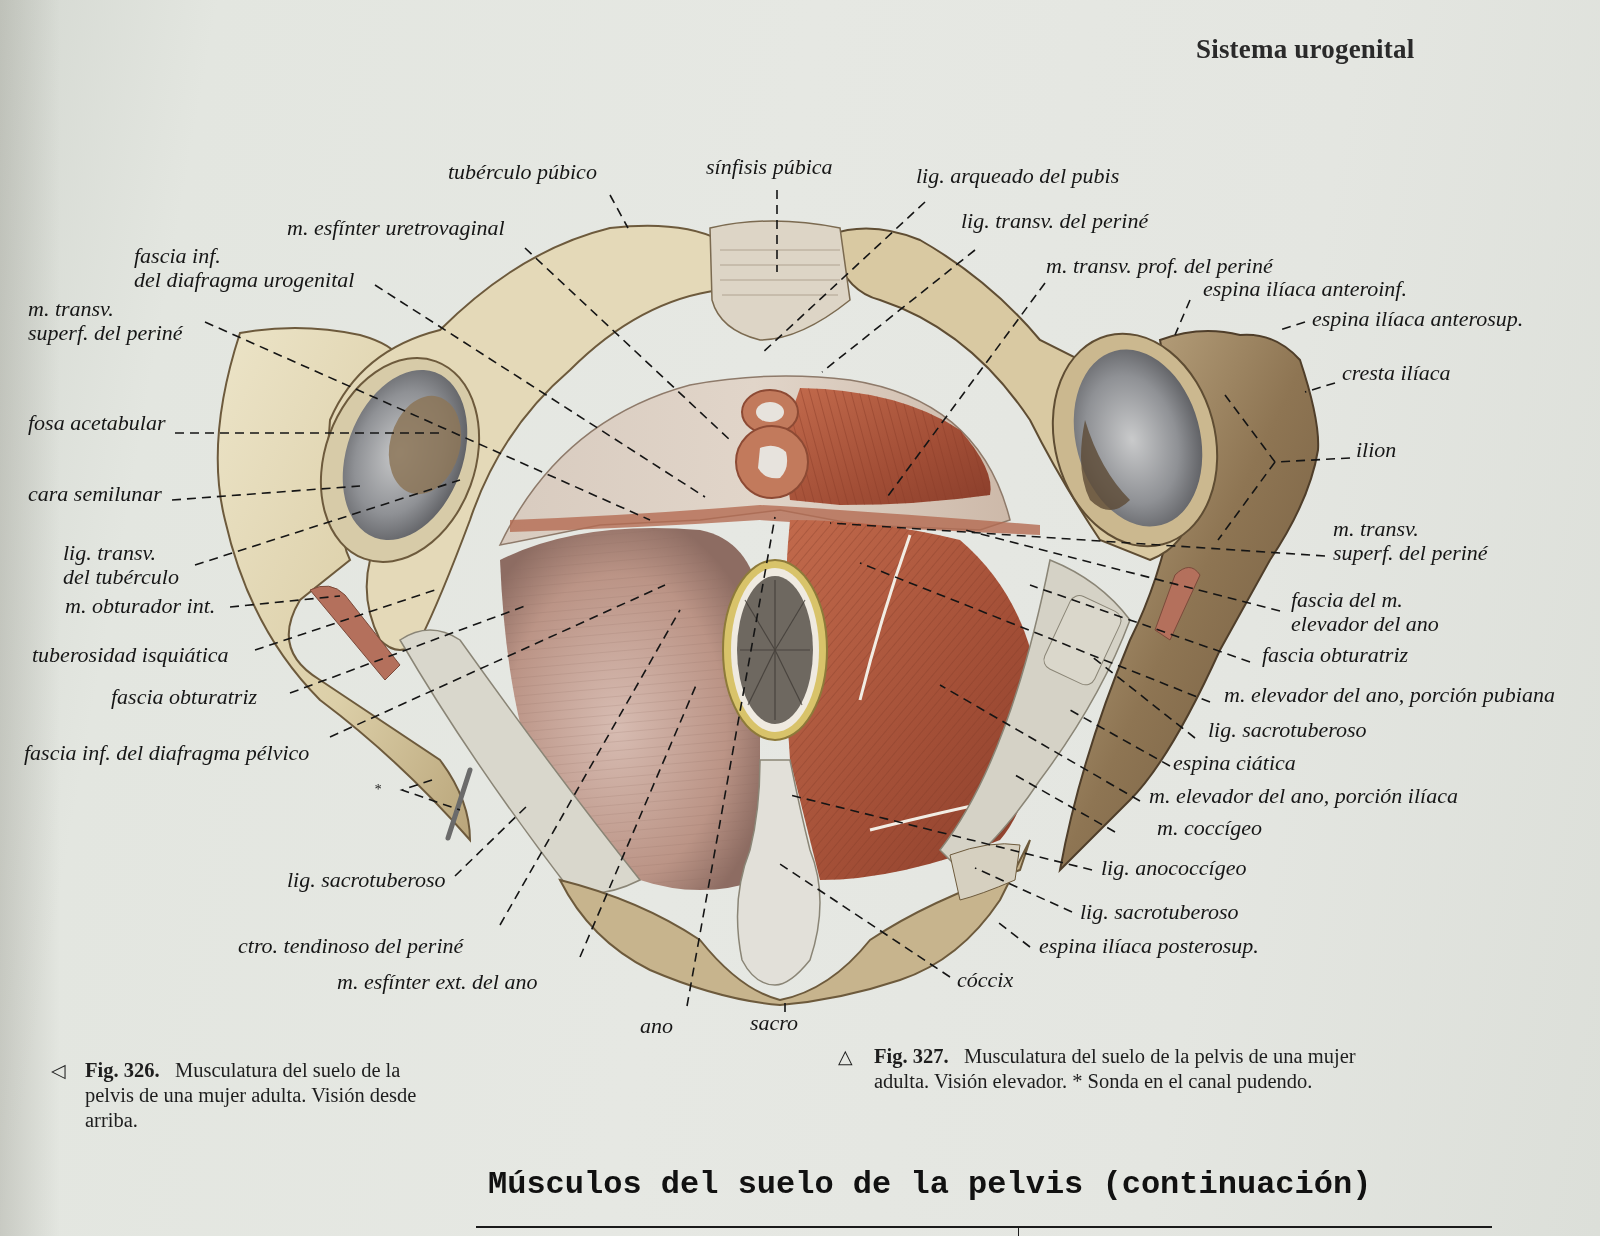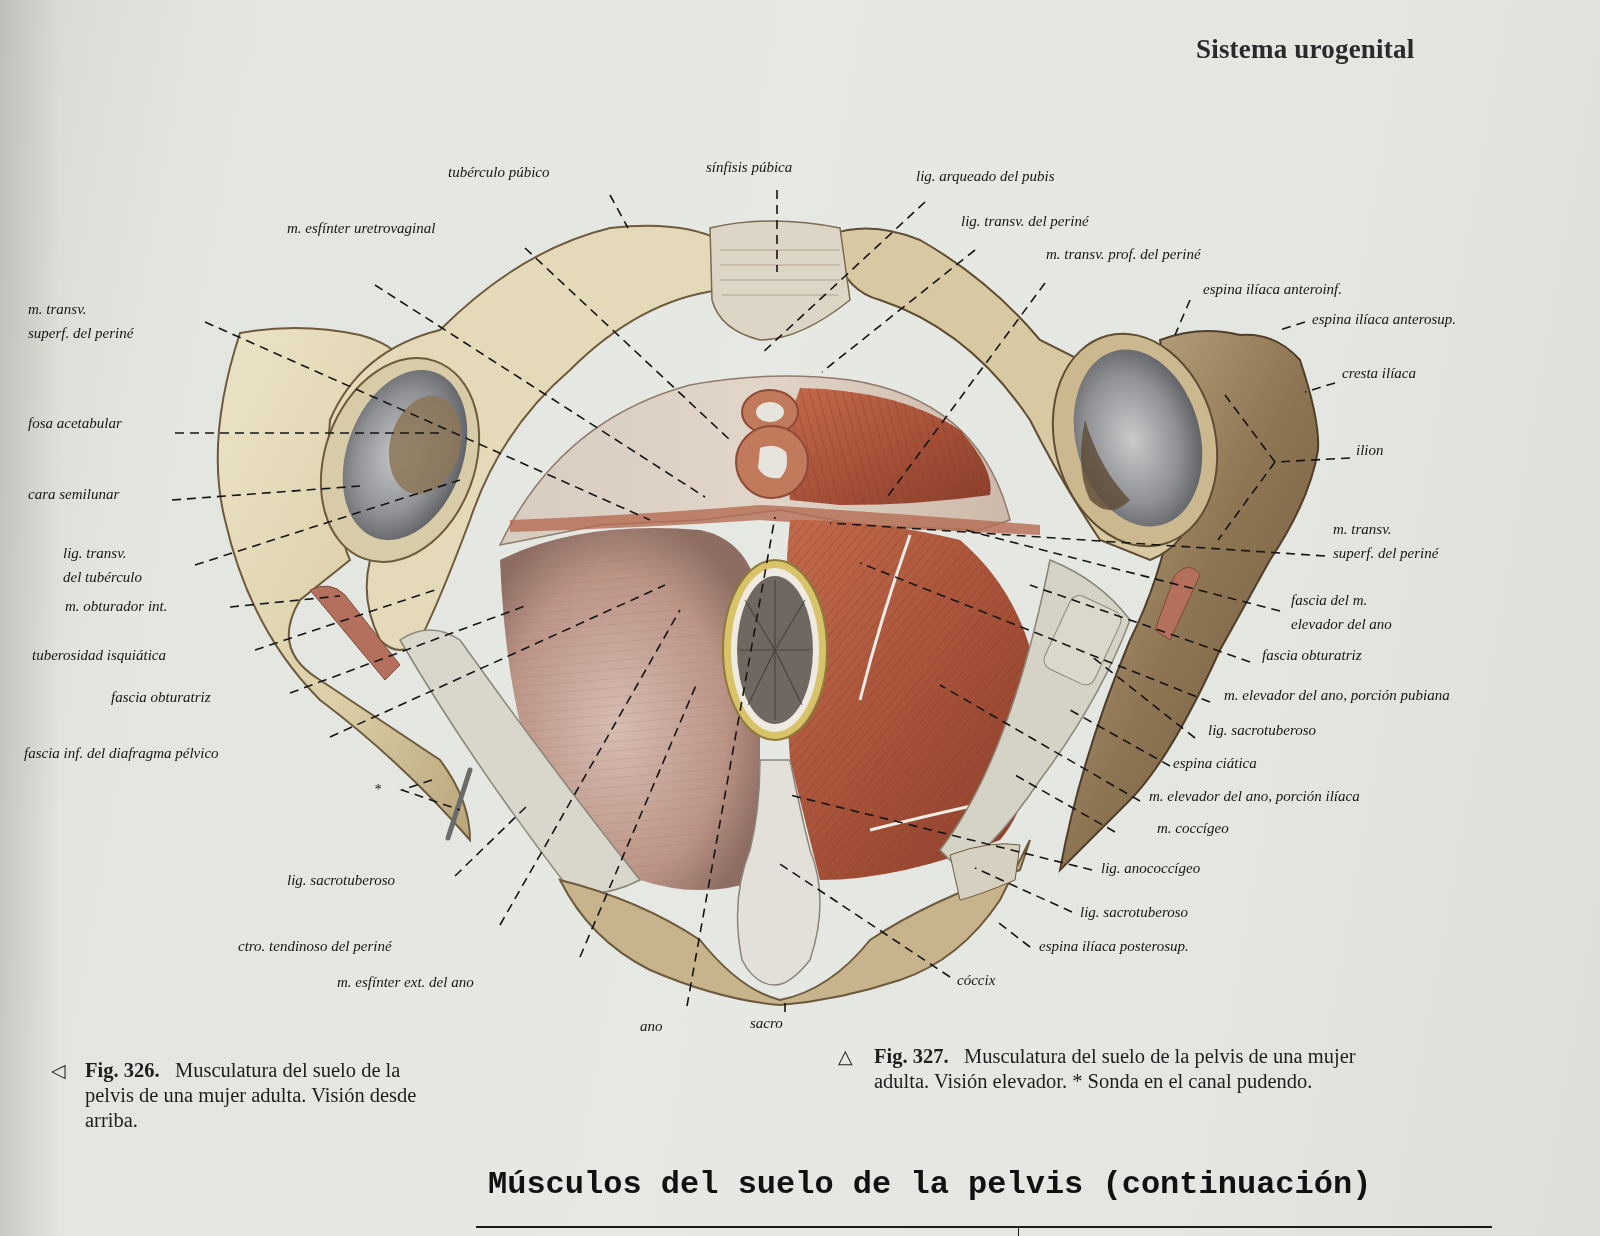--- a/index.html
+++ b/index.html
@@ -4,21 +4,21 @@
 <style>
   html,body{margin:0;padding:0;}
   body{width:1600px;height:1236px;overflow:hidden;background:#dfe2dc;}
   .page{position:relative;width:1600px;height:1236px;overflow:hidden;
     background:linear-gradient(100deg,#d4d8d1 0%,#e3e6e0 12%,#e6e8e3 45%,#e4e6e1 75%,#dcdfd9 100%);
     font-family:"DejaVu Serif","Liberation Serif",serif;color:#1b1b1b;}
   .page:before{content:"";position:absolute;left:0;top:0;width:60px;height:100%;
     background:linear-gradient(90deg,rgba(150,150,140,.35),rgba(150,150,140,0));}
   .header-title{position:absolute;left:1196px;top:34px;font-family:"Liberation Serif",serif;
     font-size:27px;font-weight:bold;color:#2a2a2a;letter-spacing:.2px;}
-  .lbl{position:absolute;font-family:"Liberation Serif",serif;font-style:italic;font-size:15px;
+  .lbl{position:absolute;font-family:"Liberation Serif",serif;font-style:italic;font-size:22px;
     line-height:24px;color:#161616;white-space:nowrap;}
   svg.figure{position:absolute;left:0;top:0;}
   .leader{stroke:#151515;stroke-width:1.6;stroke-dasharray:9 6;fill:none;}
   .caption{position:absolute;font-family:"Liberation Serif",serif;font-size:20.5px;line-height:25px;color:#1e1e1e;}
   .caption b{font-weight:bold;}
   .caption .mark{position:absolute;font-size:19px;}
   .section-title{position:absolute;left:488px;top:1166px;font-family:Liberation Mono, monospace;
     font-size:32px;font-weight:bold;color:#111;}
   .rule{position:absolute;left:476px;top:1226px;width:1016px;height:2px;background:#1b1b1b;}
   .rule-tick{position:absolute;left:1018px;top:1226px;width:1px;height:10px;background:#1b1b1b;}
@@ -188,22 +188,26 @@
       <line class="leader" x1="1030" y1="947" x2="995" y2="920"></line>
       <line class="leader" x1="950" y1="977" x2="780" y2="864"></line>
     </g>
   </svg>
 
   <div class="lbl" style="left:448px;top:160px;">tubérculo púbico</div>
   <div class="lbl" style="left:706px;top:155px;">sínfisis púbica</div>
   <div class="lbl" style="left:916px;top:164px;">lig. arqueado del pubis</div>
   <div class="lbl" style="left:287px;top:216px;">m. esfínter uretrovaginal</div>
   <div class="lbl" style="left:961px;top:209px;">lig. transv. del periné</div>
-  <div class="lbl" style="left:1046px;top:242px;">m. transv. prof. del periné</div>
-
+  <div class="lbl" style="left:1046px;top:254px;">m. transv. prof. del periné</div>
+
+  <div class="lbl" style="left:134px;top:244px;">
+    <div>fascia inf.</div>
+    <div>del diafragma urogenital</div>
+  </div>
   <div class="lbl" style="left:28px;top:297px;">
     <div>m. transv.</div>
     <div>superf. del periné</div>
   </div>
   <div class="lbl" style="left:28px;top:411px;">fosa acetabular</div>
   <div class="lbl" style="left:28px;top:482px;">cara semilunar</div>
   <div class="lbl" style="left:63px;top:541px;">
     <div>lig. transv.</div>
     <div>del tubérculo</div>
   </div>

